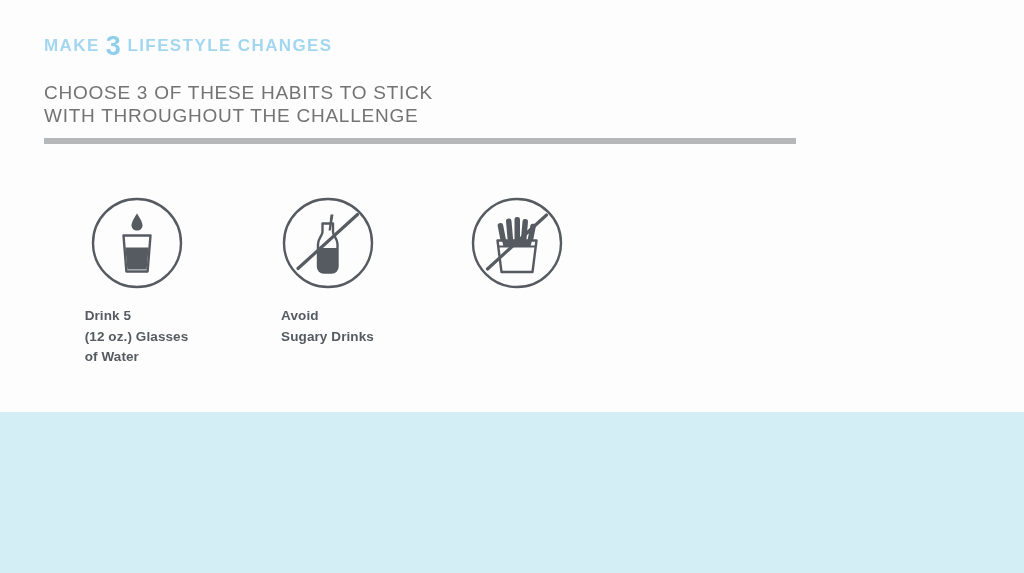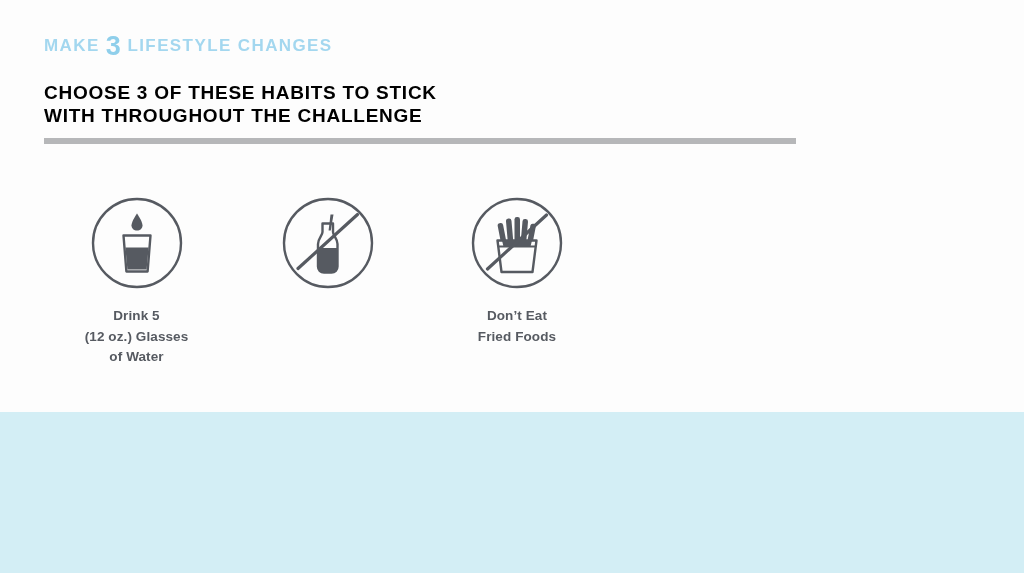--- a/index.html
+++ b/index.html
@@ -44,24 +44,24 @@
   .kicker .kicker-pre,
   .kicker .kicker-post {
     vertical-align: 2px;
   }
 
   .headline {
     position: absolute;
     left: 44px;
     top: 81px;
     font-size: 19px;
-    font-weight: bold;
+    font-weight: normal;
     letter-spacing: 0.75px;
     line-height: 23px;
-    color: #000000;
+    color: #737373;
     white-space: pre-line;
   }
 
   .divider {
     position: absolute;
     left: 44px;
     top: 138px;
     width: 752px;
     height: 6px;
     background: #b6b7b9;
@@ -91,21 +91,21 @@
     width: 94px;
     height: 94px;
     display: block;
   }
   .habit-label {
     margin-top: 16px;
     font-size: 13.5px;
     font-weight: bold;
     line-height: 20.5px;
     color: #565a61;
-    text-align: center;
+    text-align: left;
     white-space: pre-line;
     letter-spacing: 0.1px;
   }
 
   
   .band {
     position: absolute;
     left: 0;
     top: 412px;
     width: 1024px;
@@ -144,40 +144,40 @@
     </div>
 
     <div class="habit">
       <svg class="icon-circle" viewBox="0 0 94 94">
         <circle cx="47" cy="47" r="44" fill="none" stroke="#565a61" stroke-width="2.4"></circle>
         <path d="M49.5 18.5 L52.5 18.5 L49.8 34.5 L47.6 34.5 Z" fill="#565a61"></path>
         <path d="M41.5 27.5 L52 27.5 L52 36 C52 39.5 56.5 42.5 56.5 48 L56.5 70.5 C56.5 74 54 76.5 50.5 76.5 L43 76.5 C39.5 76.5 37 74 37 70.5 L37 48 C37 42.5 41.5 39.5 41.5 36 Z" fill="none" stroke="#565a61" stroke-width="2.4" stroke-linejoin="round"></path>
         <path d="M37 52 L56.5 52 L56.5 70.5 C56.5 74 54 76.5 50.5 76.5 L43 76.5 C39.5 76.5 37 74 37 70.5 Z" fill="#565a61"></path>
         <line x1="17" y1="72.5" x2="76.5" y2="18.5" stroke="#565a61" stroke-width="3.2" stroke-linecap="round"></line>
       </svg>
+      <div class="habit-label">Avoid
+Sugary Drinks</div>
     </div>
 
 
     <div class="habit">
       <svg class="icon-circle" viewBox="0 0 94 94">
         <circle cx="47" cy="47" r="44" fill="none" stroke="#565a61" stroke-width="2.4"></circle>
         <g fill="#565a61">
           <rect x="29.5" y="27" width="5.5" height="24" rx="2.4" transform="rotate(-11 32 39)"></rect>
           <rect x="37" y="22.5" width="5.5" height="28" rx="2.4" transform="rotate(-5 39.7 36.5)"></rect>
           <rect x="44.5" y="21" width="5.5" height="30" rx="2.4"></rect>
           <rect x="51.5" y="23" width="5.5" height="28" rx="2.4" transform="rotate(5 54.2 37)"></rect>
           <rect x="58.5" y="27.5" width="5.5" height="24" rx="2.4" transform="rotate(11 61 39.5)"></rect>
         </g>
         <path d="M27.5 44.5 L66.5 44.5 L62.5 76 L31.5 76 Z" fill="#fdfdfd" stroke="#565a61" stroke-width="2.4" stroke-linejoin="round"></path>
         <path d="M28.5 50.5 L65.5 50.5" stroke="#565a61" stroke-width="2.2"></path>
         <path d="M32 44.5 L62 44.5 L60.5 50.5 L33.5 50.5 Z" fill="#565a61"></path>
         <line x1="17.5" y1="73" x2="76.5" y2="19" stroke="#565a61" stroke-width="3.2" stroke-linecap="round"></line>
       </svg>
-      <div class="habit-label">Don’t Eat
-Fried Foods</div>
     </div>
 
 
   </div>
 
   <div class="band">
     
   </div>
 
 </div>

